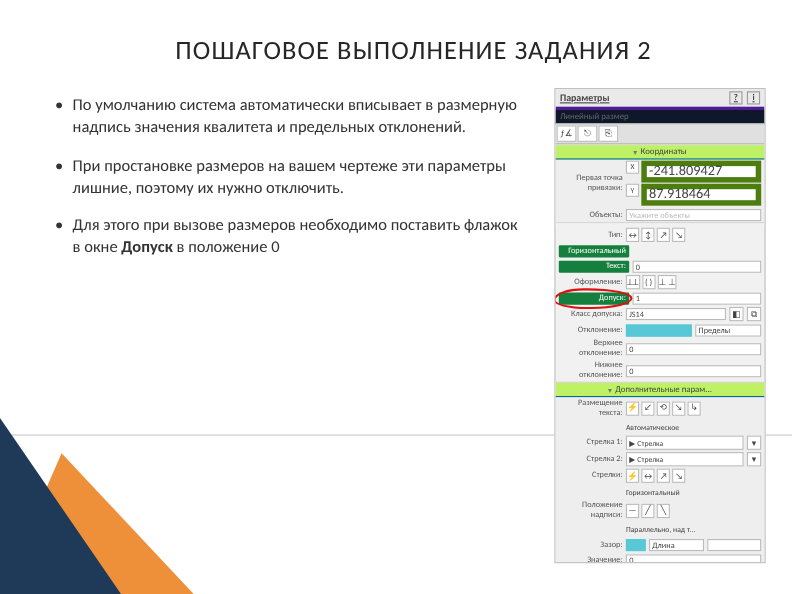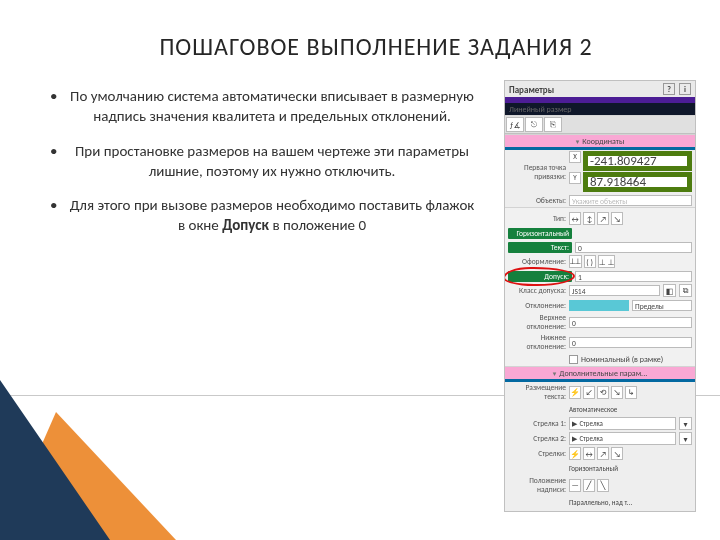--- a/index.html
+++ b/index.html
@@ -39,21 +39,20 @@
   }
   .body ul {
     list-style: none;
     padding: 0;
     margin: 0;
   }
   .body li {
     position: relative;
     padding-left: 18px;
     margin-bottom: 14px;
-    text-align: center;
   }
   .body li::before {
     content: "•";
     position: absolute;
     left: 2px;
     top: 0;
     color: #333;
   }
   .bold-inline { font-weight: bold; }
   .tri {
@@ -96,24 +95,25 @@
     border: 1px solid #c0c0c0;
     font-size: 8px;
     color: #444;
     overflow: hidden;
   }
   .panel-header {
     display: flex;
     align-items: center;
     justify-content: space-between;
     background: #eaeaea;
-    border-bottom: 6px solid #4c1d95;
+    border-bottom: 3px solid #4c1d95;
     padding: 2px 4px;
     font-size: 9px;
     font-weight: bold;
+    text-decoration: underline;
   }
   .panel-header .help-icons { display: flex; gap: 4px; }
   .panel-header .help-icons span {
     width: 10px; height: 10px;
     display: inline-flex;
     align-items: center; justify-content: center;
     border: 1px solid #999;
     font-size: 8px;
   }
   .panel-subheader {
@@ -137,25 +137,25 @@
     display: inline-flex;
     align-items: center; justify-content: center;
     font-size: 8px;
   }
   .panel-section {
     border-top: 1px solid #d3d3d3;
     border-bottom: 1px solid #d3d3d3;
     background: #eee;
   }
   .section-head {
-    background: #f9a8d4;
+    background: #bef264;
     text-align: center;
     padding: 1px 2px;
     font-size: 8px;
-    border-bottom: 3px solid #0369a1;
+    border-bottom: 1px solid #0369a1;
     display: flex;
     align-items: center;
     justify-content: center;
     gap: 3px;
   }
   .section-head::before {
     content: "▾";
     font-size: 7px;
     color: #777;
   }
@@ -370,25 +370,20 @@
       <span class="val">Пределы</span>
     </div>
     <div class="row">
       <label>Верхнее отклонение:</label>
       <span class="val">0</span>
     </div>
     <div class="row">
       <label>Нижнее отклонение:</label>
       <span class="val">0</span>
     </div>
-    <div class="row">
-      <label style="flex-basis:58px"></label>
-      <span class="checkbox"></span>
-      <span>Номинальный (в рамке)</span>
-    </div>
 
     <div class="panel-section">
       <div class="section-head">Дополнительные парам...</div>
 
       <div class="row">
         <label>Размещение текста:</label>
         <div class="glyphs">
           <span>⚡</span>
           <span>↙</span>
           <span>⟲</span>

